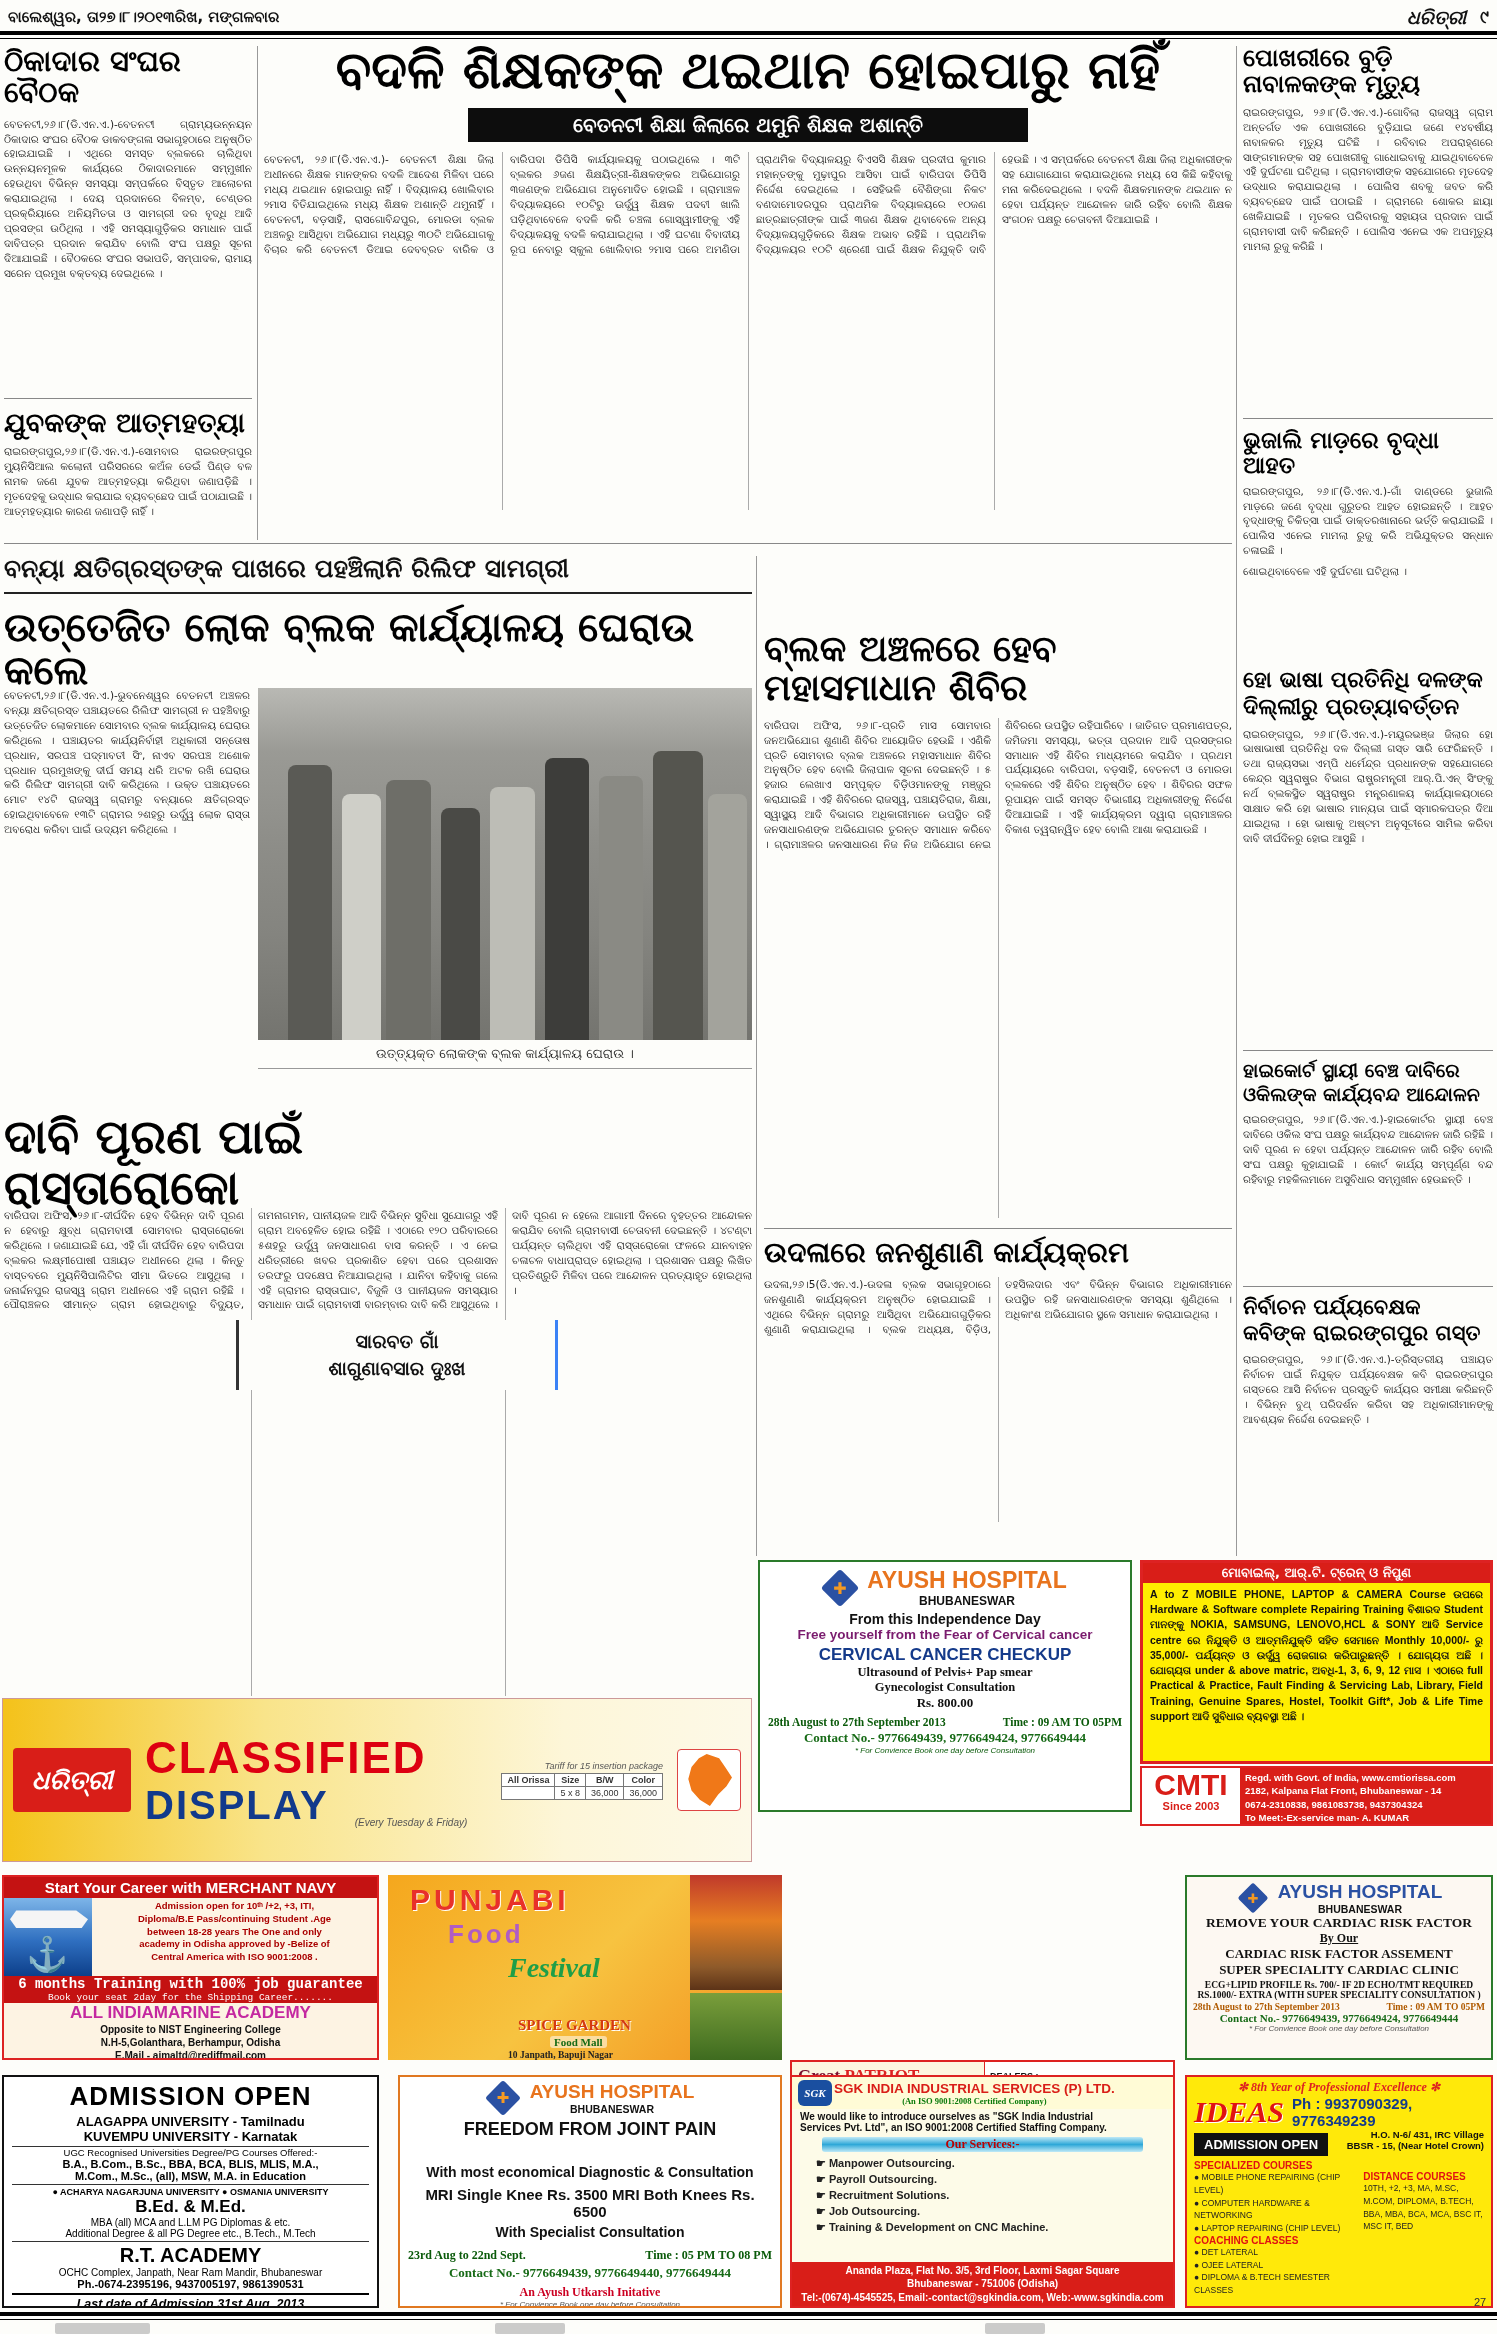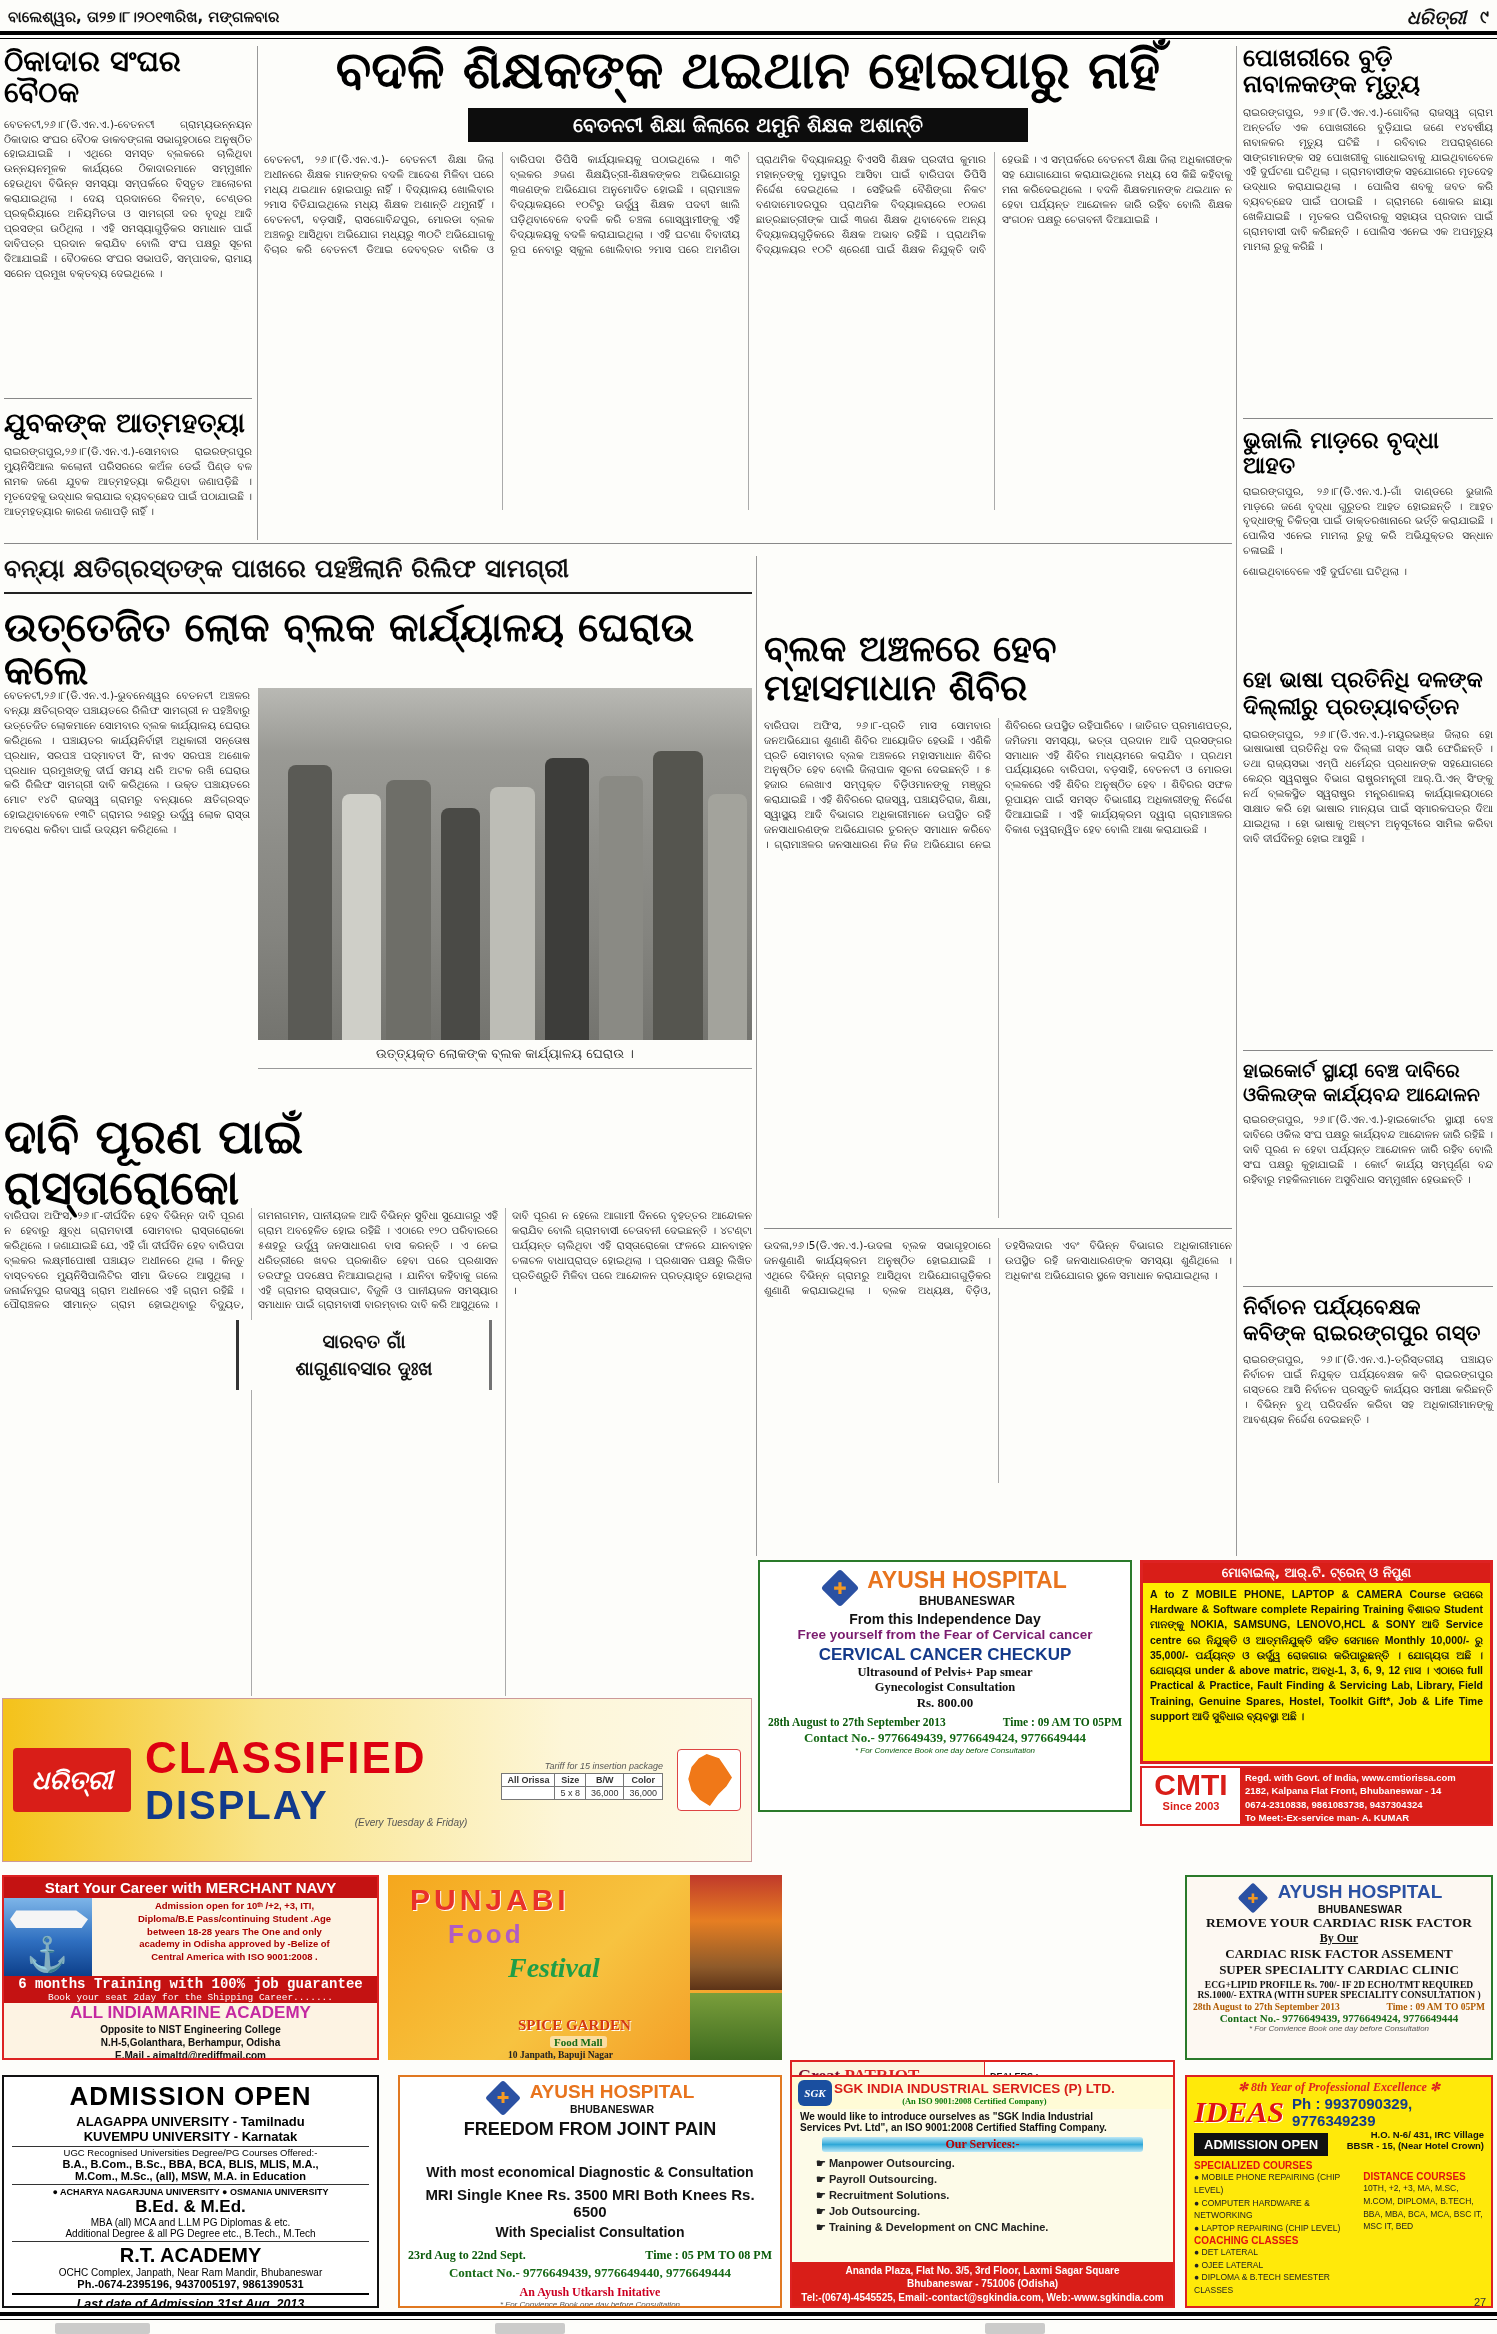--- a/index.html
+++ b/index.html
@@ -139,31 +139,32 @@
     <div class="fig" style="left:47%; width:9%; height:72%; background:#bdbdb6;"></div>
     <div class="fig" style="left:58%; width:9%; height:80%; background:#3d3d3a;"></div>
     <div class="fig" style="left:69%; width:9%; height:75%; background:#8a8a84;"></div>
     <div class="fig" style="left:80%; width:10%; height:82%; background:#55554f;"></div>
     <div class="fig" style="left:91%; width:8%; height:70%; background:#a3a39c;"></div>
   </div>
   <div class="abs caption" style="left:258px; top:1046px; width:494px; border-bottom:1px solid #999; padding-bottom:6px;">ଉତ୍ତ୍ୟକ୍ତ ଲୋକଙ୍କ ବ୍ଲକ କାର୍ଯ୍ୟାଳୟ ଘେରାଉ ।</div>
 
   <div class="abs hl odia" style="left:4px; top:1112px; width:512px; font-size:47px;">ଦାବି ପୂରଣ ପାଇଁ ରାସ୍ତାରୋକୋ</div>
   <div class="abs body-text cols3" style="left:4px; top:1208px; width:748px; height:488px;">ବାରିପଦା ଅଫିସ, ୨୬।୮-ଦୀର୍ଘଦିନ ହେବ ବିଭିନ୍ନ ଦାବି ପୂରଣ ନ ହେବାରୁ କ୍ଷୁବ୍ଧ ଗ୍ରାମବାସୀ ସୋମବାର ରାସ୍ତାରୋକୋ କରିଥିଲେ । ଜଣାଯାଇଛି ଯେ, ଏହି ଗାଁ ଦୀର୍ଘଦିନ ହେବ ବାରିପଦା ବ୍ଲକର ଲକ୍ଷ୍ମୀପୋଷୀ ପଞ୍ଚାୟତ ଅଧୀନରେ ଥିଲା । କିନ୍ତୁ ବାସ୍ତବରେ ମ୍ୟୁନିସିପାଲିଟିର ସୀମା ଭିତରେ ଆସୁଥିଲା । ଜନାର୍ଦ୍ଦନପୁର ରାଜସ୍ୱ ଗ୍ରାମ ଅଧୀନରେ ଏହି ଗ୍ରାମ ରହିଛି । ପୌରାଞ୍ଚଳର ସୀମାନ୍ତ ଗ୍ରାମ ହୋଇଥିବାରୁ ବିଦ୍ୟୁତ, ଗମନାଗମନ, ପାନୀୟଜଳ ଆଦି ବିଭିନ୍ନ ସୁବିଧା ସୁଯୋଗରୁ ଏହି ଗ୍ରାମ ଅବହେଳିତ ହୋଇ ରହିଛି । ଏଠାରେ ୧୨୦ ପରିବାରରେ ୫ଶହରୁ ଉର୍ଦ୍ଧ୍ୱ ଜନସାଧାରଣ ବାସ କରନ୍ତି । ଏ ନେଇ ଧରିତ୍ରୀରେ ଖବର ପ୍ରକାଶିତ ହେବା ପରେ ପ୍ରଶାସନ ତରଫରୁ ପଦକ୍ଷେପ ନିଆଯାଇଥିଲା । ଯାନିବା କହିବାକୁ ଗଲେ ଏହି ଗ୍ରାମର ରାସ୍ତାଘାଟ, ବିଜୁଳି ଓ ପାନୀୟଜଳ ସମସ୍ୟାର ସମାଧାନ ପାଇଁ ଗ୍ରାମବାସୀ ବାରମ୍ବାର ଦାବି କରି ଆସୁଥିଲେ । ଦାବି ପୂରଣ ନ ହେଲେ ଆଗାମୀ ଦିନରେ ବୃହତ୍ତର ଆନ୍ଦୋଳନ କରାଯିବ ବୋଲି ଗ୍ରାମବାସୀ ଚେତାବନୀ ଦେଇଛନ୍ତି । ୪ଟଣ୍ଟା ପର୍ଯ୍ୟନ୍ତ ଚାଲିଥିବା ଏହି ରାସ୍ତାରୋକୋ ଫଳରେ ଯାନବାହନ ଚଳାଚଳ ବାଧାପ୍ରାପ୍ତ ହୋଇଥିଲା । ପ୍ରଶାସନ ପକ୍ଷରୁ ଲିଖିତ ପ୍ରତିଶ୍ରୁତି ମିଳିବା ପରେ ଆନ୍ଦୋଳନ ପ୍ରତ୍ୟାହୃତ ହୋଇଥିଲା ।</div>
-  <div class="abs odia" style="left:236px; top:1320px; width:256px; background:#fdfdfa; border-left:3px solid #333; border-right:3px solid #737373; padding:10px 6px; text-align:center;">
+  <div class="abs odia" style="left:236px; top:1320px; width:322px; background:#fdfdfa; border-left:3px solid #333; border-right:3px solid #3b82f6; padding:10px 6px; text-align:center;">
     <div style="font-size:19px; font-weight:bold;">ସାରବତ ଗାଁ</div>
     <div style="font-size:19px; font-weight:bold; margin-top:4px;">ଶାଗୁଣାବସାର ଦୁଃଖ</div>
   </div>
 
   <div class="abs" style="left:764px; top:630px; width:468px;">
     <div class="hl odia" style="font-size:36px; margin-bottom:10px;">ବ୍ଲକ ଅଞ୍ଚଳରେ ହେବ ମହାସମାଧାନ ଶିବିର</div>
     <div class="body-text cols2" style="height:500px;">ବାରିପଦା ଅଫିସ, ୨୬।୮-ପ୍ରତି ମାସ ସୋମବାର ଜନଅଭିଯୋଗ ଶୁଣାଣି ଶିବିର ଆୟୋଜିତ ହେଉଛି । ଏଣିକି ପ୍ରତି ସୋମବାର ବ୍ଲକ ଅଞ୍ଚଳରେ ମହାସମାଧାନ ଶିବିର ଅନୁଷ୍ଠିତ ହେବ ବୋଲି ଜିଲାପାଳ ସୂଚନା ଦେଇଛନ୍ତି । ୫ ହଜାର ଲେଖାଏ ସମ୍ପୃକ୍ତ ବିଡ଼ିଓମାନଙ୍କୁ ମଞ୍ଜୁର କରାଯାଇଛି । ଏହି ଶିବିରରେ ରାଜସ୍ୱ, ପଞ୍ଚାୟତିରାଜ, ଶିକ୍ଷା, ସ୍ୱାସ୍ଥ୍ୟ ଆଦି ବିଭାଗର ଅଧିକାରୀମାନେ ଉପସ୍ଥିତ ରହି ଜନସାଧାରଣଙ୍କ ଅଭିଯୋଗର ତୁରନ୍ତ ସମାଧାନ କରିବେ । ଗ୍ରାମାଞ୍ଚଳର ଜନସାଧାରଣ ନିଜ ନିଜ ଅଭିଯୋଗ ନେଇ ଶିବିରରେ ଉପସ୍ଥିତ ରହିପାରିବେ । ଜାତିଗତ ପ୍ରମାଣପତ୍ର, ଜମିଜମା ସମସ୍ୟା, ଭତ୍ତା ପ୍ରଦାନ ଆଦି ପ୍ରସଙ୍ଗର ସମାଧାନ ଏହି ଶିବିର ମାଧ୍ୟମରେ କରାଯିବ । ପ୍ରଥମ ପର୍ଯ୍ୟାୟରେ ବାରିପଦା, ବଡ଼ସାହି, ବେତନଟୀ ଓ ମୋରଡା ବ୍ଲକରେ ଏହି ଶିବିର ଅନୁଷ୍ଠିତ ହେବ । ଶିବିରର ସଫଳ ରୂପାୟନ ପାଇଁ ସମସ୍ତ ବିଭାଗୀୟ ଅଧିକାରୀଙ୍କୁ ନିର୍ଦ୍ଦେଶ ଦିଆଯାଇଛି । ଏହି କାର୍ଯ୍ୟକ୍ରମ ଦ୍ୱାରା ଗ୍ରାମାଞ୍ଚଳର ବିକାଶ ତ୍ୱରାନ୍ୱିତ ହେବ ବୋଲି ଆଶା କରାଯାଉଛି ।</div>
   </div>
   <div class="abs hrule" style="left:764px; top:1228px; width:468px;"></div>
   <div class="abs" style="left:764px; top:1238px; width:468px;">
+    <div class="hl odia" style="font-size:28px; margin-bottom:9px;">ଉଦଳାରେ ଜନଶୁଣାଣି କାର୍ଯ୍ୟକ୍ରମ</div>
     <div class="body-text cols2" style="height:245px;">ଉଦଳା,୨୬।5(ଡି.ଏନ.ଏ.)-ଉଦଳା ବ୍ଲକ ସଭାଗୃହଠାରେ ଜନଶୁଣାଣି କାର୍ଯ୍ୟକ୍ରମ ଅନୁଷ୍ଠିତ ହୋଇଯାଇଛି । ଏଥିରେ ବିଭିନ୍ନ ଗ୍ରାମରୁ ଆସିଥିବା ଅଭିଯୋଗଗୁଡ଼ିକର ଶୁଣାଣି କରାଯାଇଥିଲା । ବ୍ଲକ ଅଧ୍ୟକ୍ଷ, ବିଡ଼ିଓ, ତହସିଲଦାର ଏବଂ ବିଭିନ୍ନ ବିଭାଗର ଅଧିକାରୀମାନେ ଉପସ୍ଥିତ ରହି ଜନସାଧାରଣଙ୍କ ସମସ୍ୟା ଶୁଣିଥିଲେ । ଅଧିକାଂଶ ଅଭିଯୋଗର ସ୍ଥଳେ ସମାଧାନ କରାଯାଇଥିଲା ।</div>
   </div>
 
   <div class="abs" style="left:1243px; top:668px; width:250px;">
     <div class="hl odia" style="font-size:22px;">ହୋ ଭାଷା ପ୍ରତିନିଧି ଦଳଙ୍କ</div>
     <div class="hl odia" style="font-size:22px; margin-top:3px;">ଦିଲ୍ଲୀରୁ ପ୍ରତ୍ୟାବର୍ତ୍ତନ</div>
     <div class="body-text" style="margin-top:8px; height:255px;">ରାଇରଙ୍ଗପୁର, ୨୬।୮(ଡି.ଏନ.ଏ.)-ମୟୂରଭଞ୍ଜ ଜିଲାର ହୋ ଭାଷାଭାଷୀ ପ୍ରତିନିଧି ଦଳ ଦିଲ୍ଲୀ ଗସ୍ତ ସାରି ଫେରିଛନ୍ତି । ତଥା ରାଜ୍ୟସଭା ଏମ୍ପି ଧର୍ମେନ୍ଦ୍ର ପ୍ରଧାନଙ୍କ ସହଯୋଗରେ କେନ୍ଦ୍ର ସ୍ୱରାଷ୍ଟ୍ର ବିଭାଗ ରାଷ୍ଟ୍ରମନ୍ତ୍ରୀ ଆର୍.ପି.ଏନ୍ ସିଂଙ୍କୁ ନର୍ଥ ବ୍ଲକସ୍ଥିତ ସ୍ୱରାଷ୍ଟ୍ର ମନ୍ତ୍ରଣାଳୟ କାର୍ଯ୍ୟାଳୟଠାରେ ସାକ୍ଷାତ କରି ହୋ ଭାଷାର ମାନ୍ୟତା ପାଇଁ ସ୍ମାରକପତ୍ର ଦିଆ ଯାଇଥିଲା । ହୋ ଭାଷାକୁ ଅଷ୍ଟମ ଅନୁସୂଚୀରେ ସାମିଲ କରିବା ଦାବି ଦୀର୍ଘଦିନରୁ ହୋଇ ଆସୁଛି ।</div>
   </div>
   <div class="abs hrule" style="left:1243px; top:1050px; width:250px;"></div>
   <div class="abs" style="left:1243px; top:1060px; width:250px;">

